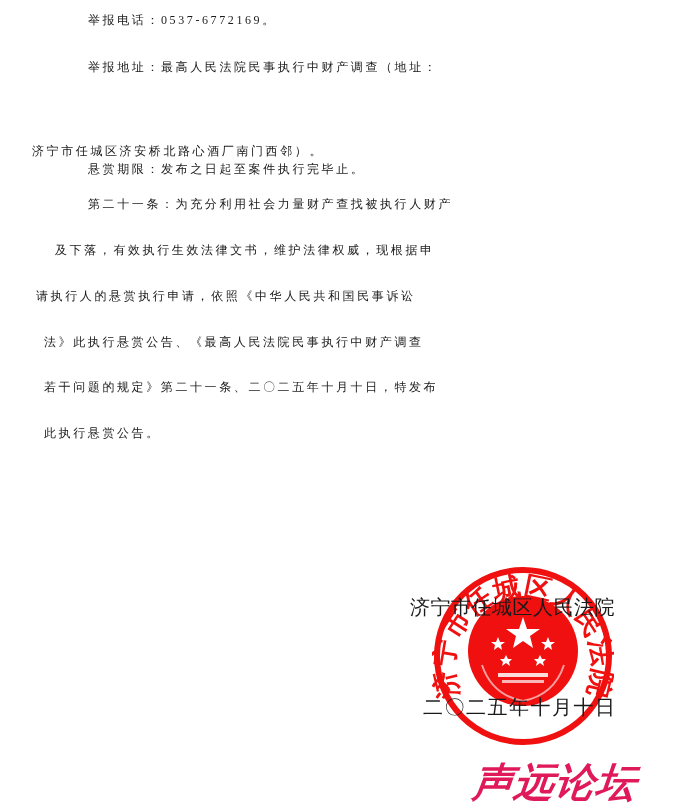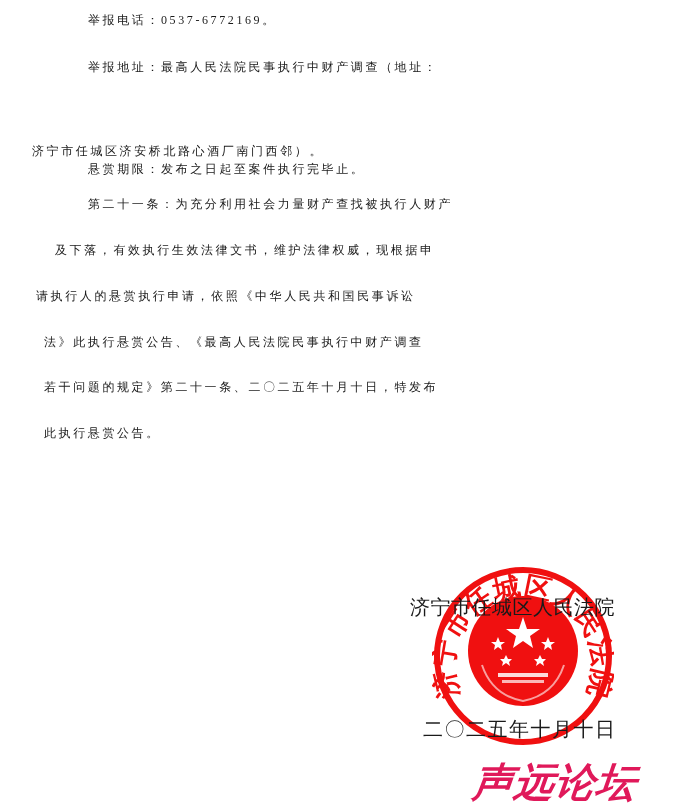--- a/index.html
+++ b/index.html
@@ -57,16 +57,16 @@
       <polygon points="116,72 118,77 123,77 119,80 120,85 116,82 112,85 113,80 109,77 114,77" fill="#ffffff"></polygon>
       <polygon points="74,90 76,94 80,94 77,97 78,101 74,98 70,101 71,97 68,94 72,94" fill="#ffffff"></polygon>
       <polygon points="108,90 110,94 114,94 111,97 112,101 108,98 104,101 105,97 102,94 106,94" fill="#ffffff"></polygon>
       <rect x="66" y="108" width="50" height="4" fill="#ffffff" opacity="0.85"></rect>
       <rect x="70" y="115" width="42" height="3" fill="#ffffff" opacity="0.7"></rect>
       <path d="M 50 100 Q 60 130 91 136 Q 122 130 132 100" fill="none" stroke="#ffffff" stroke-width="2" opacity="0.6"></path>
     </g>
   </svg>
 
   <div class="sig" style="left:410px; top:595px;">济宁市任城区人民法院</div>
-  <div class="sig" style="left:423px; top:717px; letter-spacing:1.5px;text-align:right;">二〇二五年十月十日</div>
+  <div class="sig" style="left:423px; top:695px; letter-spacing:1.5px;text-align:right;">二〇二五年十月十日</div>
 
   <div class="watermark">声远论坛</div>
 </div>
 
 </body></html>

